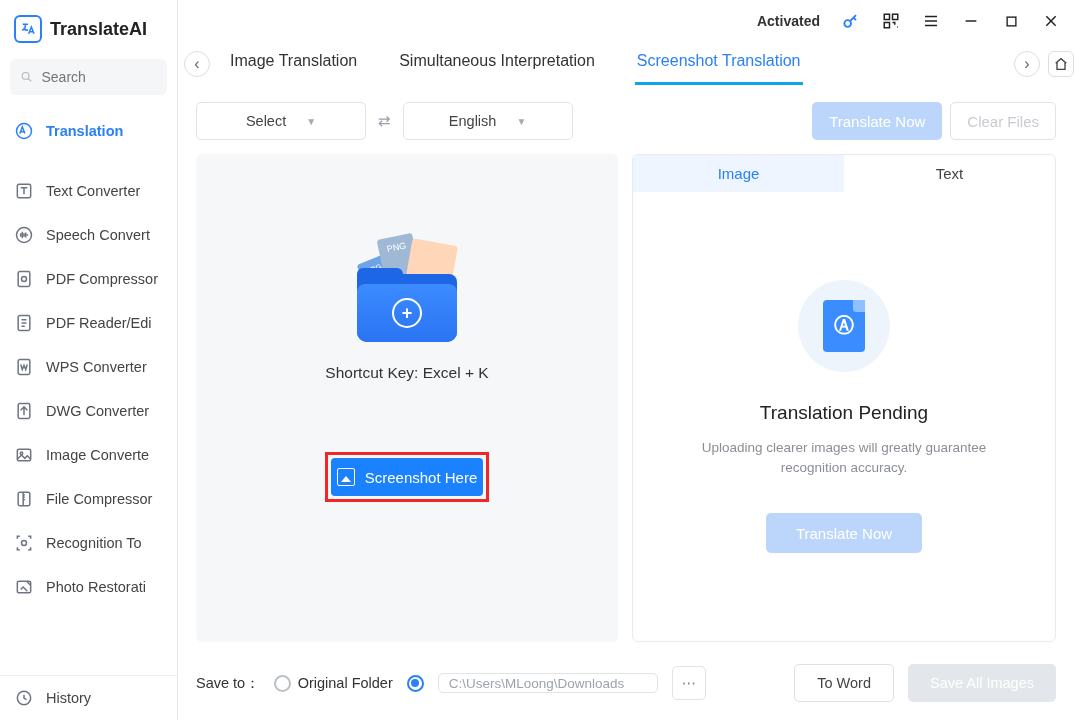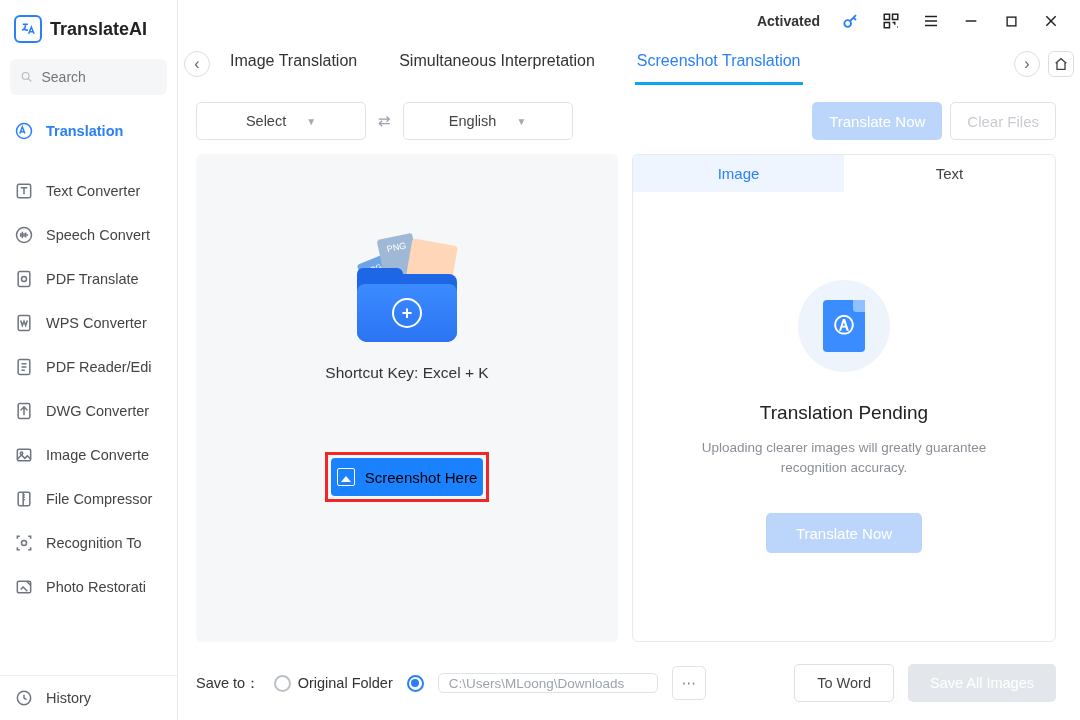--- a/index.html
+++ b/index.html
@@ -44,21 +44,21 @@
 .folder-ill { width:120px; height:110px; position:relative; margin-bottom:22px;}
 .folder-back { position:absolute; bottom:0; left:10px; width:100px; height:68px; background:#1d66e6; border-radius:8px 8px 10px 10px;}
 .folder-tab { position:absolute; bottom:56px; left:10px; width:46px; height:18px; background:#1d66e6; border-radius:6px 6px 0 0;}
 .folder-front { position:absolute; bottom:0; left:10px; width:100px; height:58px; background:linear-gradient(180deg,#3c8bff,#2a74f2); border-radius:8px 8px 10px 10px; display:flex; align-items:center; justify-content:center;}
 .folder-front .plus { width:30px; height:30px; border:2.5px solid #fff; border-radius:15px; display:flex; align-items:center; justify-content:center; color:#fff; font-size:18px; font-weight:700;}
 .file-png { position:absolute; top:4px; left:34px; width:36px; height:46px; background:#9fb8d6; transform:rotate(-12deg); border-radius:3px; color:#fff; font-size:9px; display:flex; align-items:flex-start; justify-content:center; padding-top:6px;}
 .file-jpg { position:absolute; top:26px; left:16px; width:30px; height:40px; background:#6fa3e8; transform:rotate(-22deg); border-radius:3px; color:#fff; font-size:8px; display:flex; align-items:flex-start; justify-content:center; padding-top:6px;}
 .file-img { position:absolute; top:10px; left:62px; width:46px; height:38px; background:#ffd7b8; transform:rotate(10deg); border-radius:3px;}
 .shortcut { color:#333; font-size:15.5px; margin-bottom:70px;}
 .ss-btn-wrap { border:3px solid #f22626; padding:3px;}
-.ss-btn { background:#1a82ff; color:#000000; height:38px; padding:0 6px; border-radius:4px; display:flex; align-items:center; gap:10px; font-size:15px; cursor:pointer;}
+.ss-btn { background:#1a82ff; color:#ffffff; height:38px; padding:0 6px; border-radius:4px; display:flex; align-items:center; gap:10px; font-size:15px; cursor:pointer;}
 .ss-btn .icn { width:18px; height:18px; border:1.5px solid #fff; border-radius:2px; position:relative;}
 .ss-btn .icn::after { content:""; position:absolute; left:3px; bottom:3px; width:0; height:0; border-left:5px solid transparent; border-right:5px solid transparent; border-bottom:6px solid #fff;}
 .panel.right { border:1px solid #e9eaee; background:#fff;}
 .sub-tabs { display:flex; width:100%;}
 .sub-tab { flex:1; text-align:center; padding:10px 0; font-size:15px; cursor:pointer; color:#444; }
 .sub-tab.active { background:#eef5ff; color:#2a80f8;}
 .r-body { flex:1; display:flex; flex-direction:column; align-items:center; justify-content:center; padding:20px; text-align:center;}
 .r-ill { width:92px; height:92px; border-radius:46px; background:#eef4fc; display:flex; align-items:center; justify-content:center; margin-bottom:30px;}
 .doc { width:42px; height:52px; background:#3a8cff; border-radius:4px; position:relative; display:flex; align-items:center; justify-content:center;}
 .doc::before { content:""; position:absolute; top:0; right:0; width:12px; height:12px; background:#8fc0ff; border-bottom-left-radius:3px;}
@@ -120,35 +120,35 @@
             <circle cx="12" cy="12" r="9"></circle>
             <path d="M8 10v4M10 8v8M12 10v4M14 9v6M16 11v2"></path>
           </svg>
         <span>Speech Convert</span>
       </div>
       <div class="nav-item">
         <svg viewBox="0 0 24 24" fill="none" stroke="currentColor" stroke-width="1.8">
             <rect x="5" y="3" width="14" height="18" rx="2"></rect>
             <circle cx="12" cy="12" r="3"></circle>
           </svg>
-        <span>PDF Translate</span>
+        <span>PDF Compressor</span>
+      </div>
+      <div class="nav-item">
+        <svg viewBox="0 0 24 24" fill="none" stroke="currentColor" stroke-width="1.8">
+            <rect x="5" y="3" width="14" height="18" rx="2"></rect>
+            <path d="M9 8h6M9 12h6M9 16h4"></path>
+          </svg>
+        <span>PDF Reader/Edi</span>
       </div>
       <div class="nav-item">
         <svg viewBox="0 0 24 24" fill="none" stroke="currentColor" stroke-width="1.8">
             <rect x="5" y="3" width="14" height="18" rx="2"></rect>
             <path d="M8 9l2 6 2-5 2 5 2-6"></path>
           </svg>
         <span>WPS Converter</span>
-      </div>
-      <div class="nav-item">
-        <svg viewBox="0 0 24 24" fill="none" stroke="currentColor" stroke-width="1.8">
-            <rect x="5" y="3" width="14" height="18" rx="2"></rect>
-            <path d="M9 8h6M9 12h6M9 16h4"></path>
-          </svg>
-        <span>PDF Reader/Edi</span>
       </div>
       <div class="nav-item">
         <svg viewBox="0 0 24 24" fill="none" stroke="currentColor" stroke-width="1.8">
             <rect x="5" y="3" width="14" height="18" rx="2"></rect>
             <path d="M12 7v10M8 11l4-4 4 4"></path>
           </svg>
         <span>DWG Converter</span>
       </div>
       <div class="nav-item">
         <svg viewBox="0 0 24 24" fill="none" stroke="currentColor" stroke-width="1.8">

